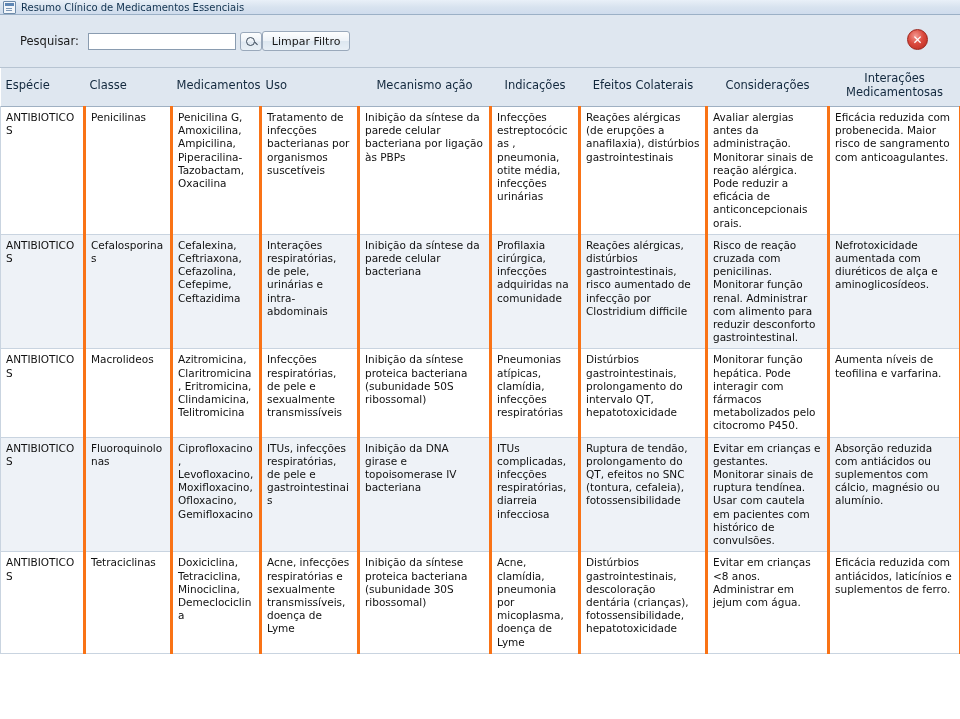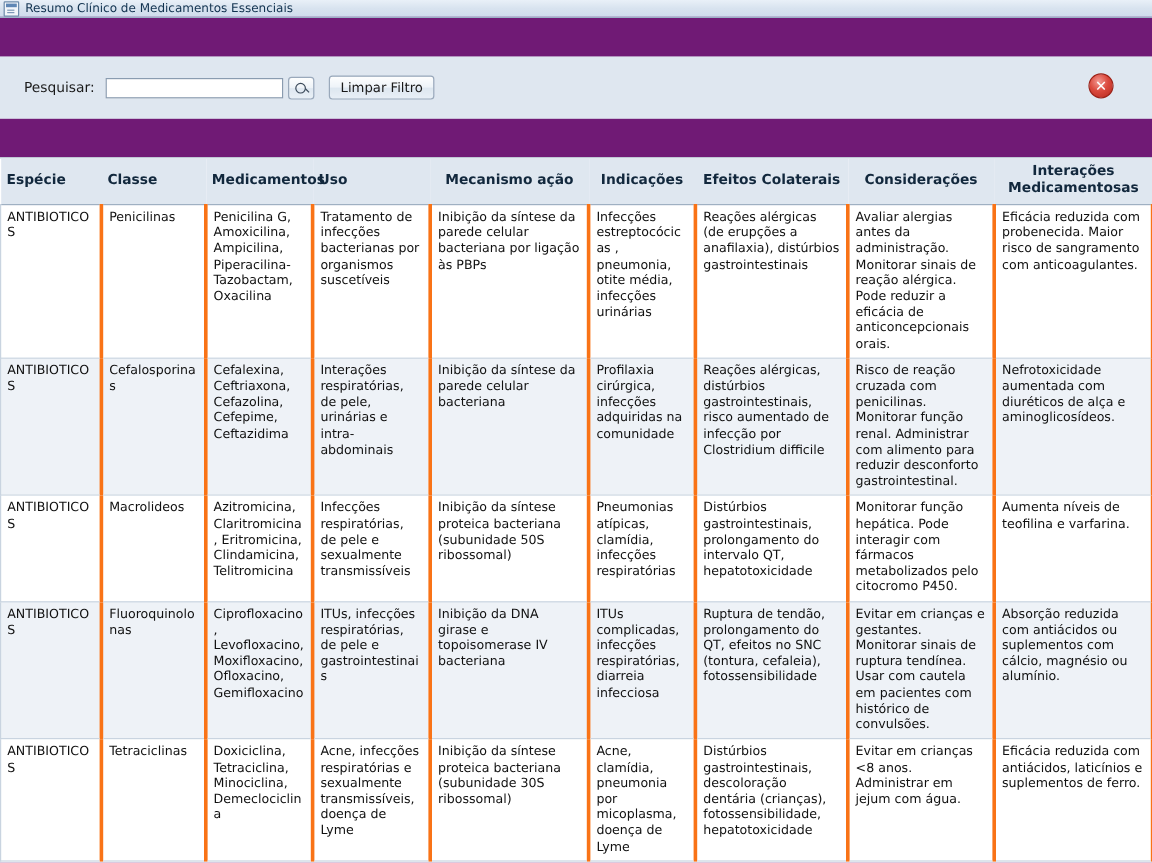--- a/index.html
+++ b/index.html
@@ -13,23 +13,22 @@
     font-size: 11px;
     color: #000;
     background: #ffffff;
     overflow: hidden;
   }
   .window {
     width: 960px;
     height: 719px;
     display: flex;
     flex-direction: column;
-    background: #701a75;
-    box-sizing: border-box;
-    gap: 32px;
+    background: #a3a3a3;
+    box-sizing: border-box;
   }
   
   .titlebar {
     height: 15px;
     background: linear-gradient(to bottom, #e9f0f8 0%, #d8e3ef 50%, #cfdced 100%);
     border-bottom: 1px solid #9bb0c6;
     display: flex;
     align-items: center;
     padding: 0 3px;
     box-sizing: border-box;
@@ -116,21 +115,20 @@
   .mag:after {
     content: "";
     position: absolute;
     width: 4px; height: 1.4px;
     background: #3b4a5a;
     transform: rotate(45deg);
     right: -4px;
     bottom: 0px;
   }
   .clear-btn {
-    margin-left: 12px;
     height: 20px;
     padding: 0 9px;
     border: 1px solid #9aa9bb;
     border-radius: 3px;
     background: linear-gradient(to bottom, #fdfefe 0%, #eef3f8 48%, #dde7f0 52%, #e8eff6 100%);
     font-family: "DejaVu Sans", sans-serif;
     font-size: 11px;
     color: #1a1a1a;
     cursor: pointer;
     display: flex;
@@ -165,21 +163,21 @@
     background: #ffffff;
     border-top: 1px solid #b7c4d2;
   }
   table.grid {
     border-collapse: collapse;
     table-layout: fixed;
     width: 960px;
   }
   table.grid thead th {
     background: #dfe7f0;
-    font-weight: bold;
+    font-weight: normal;
     font-size: 11.5px;
     color: #12283d;
     text-align: left;
     vertical-align: middle;
     padding: 3px 5px 7px 5px;
     height: 30px;
     box-sizing: border-box;
     border: none;
   }
   table.grid thead th.ctr {

